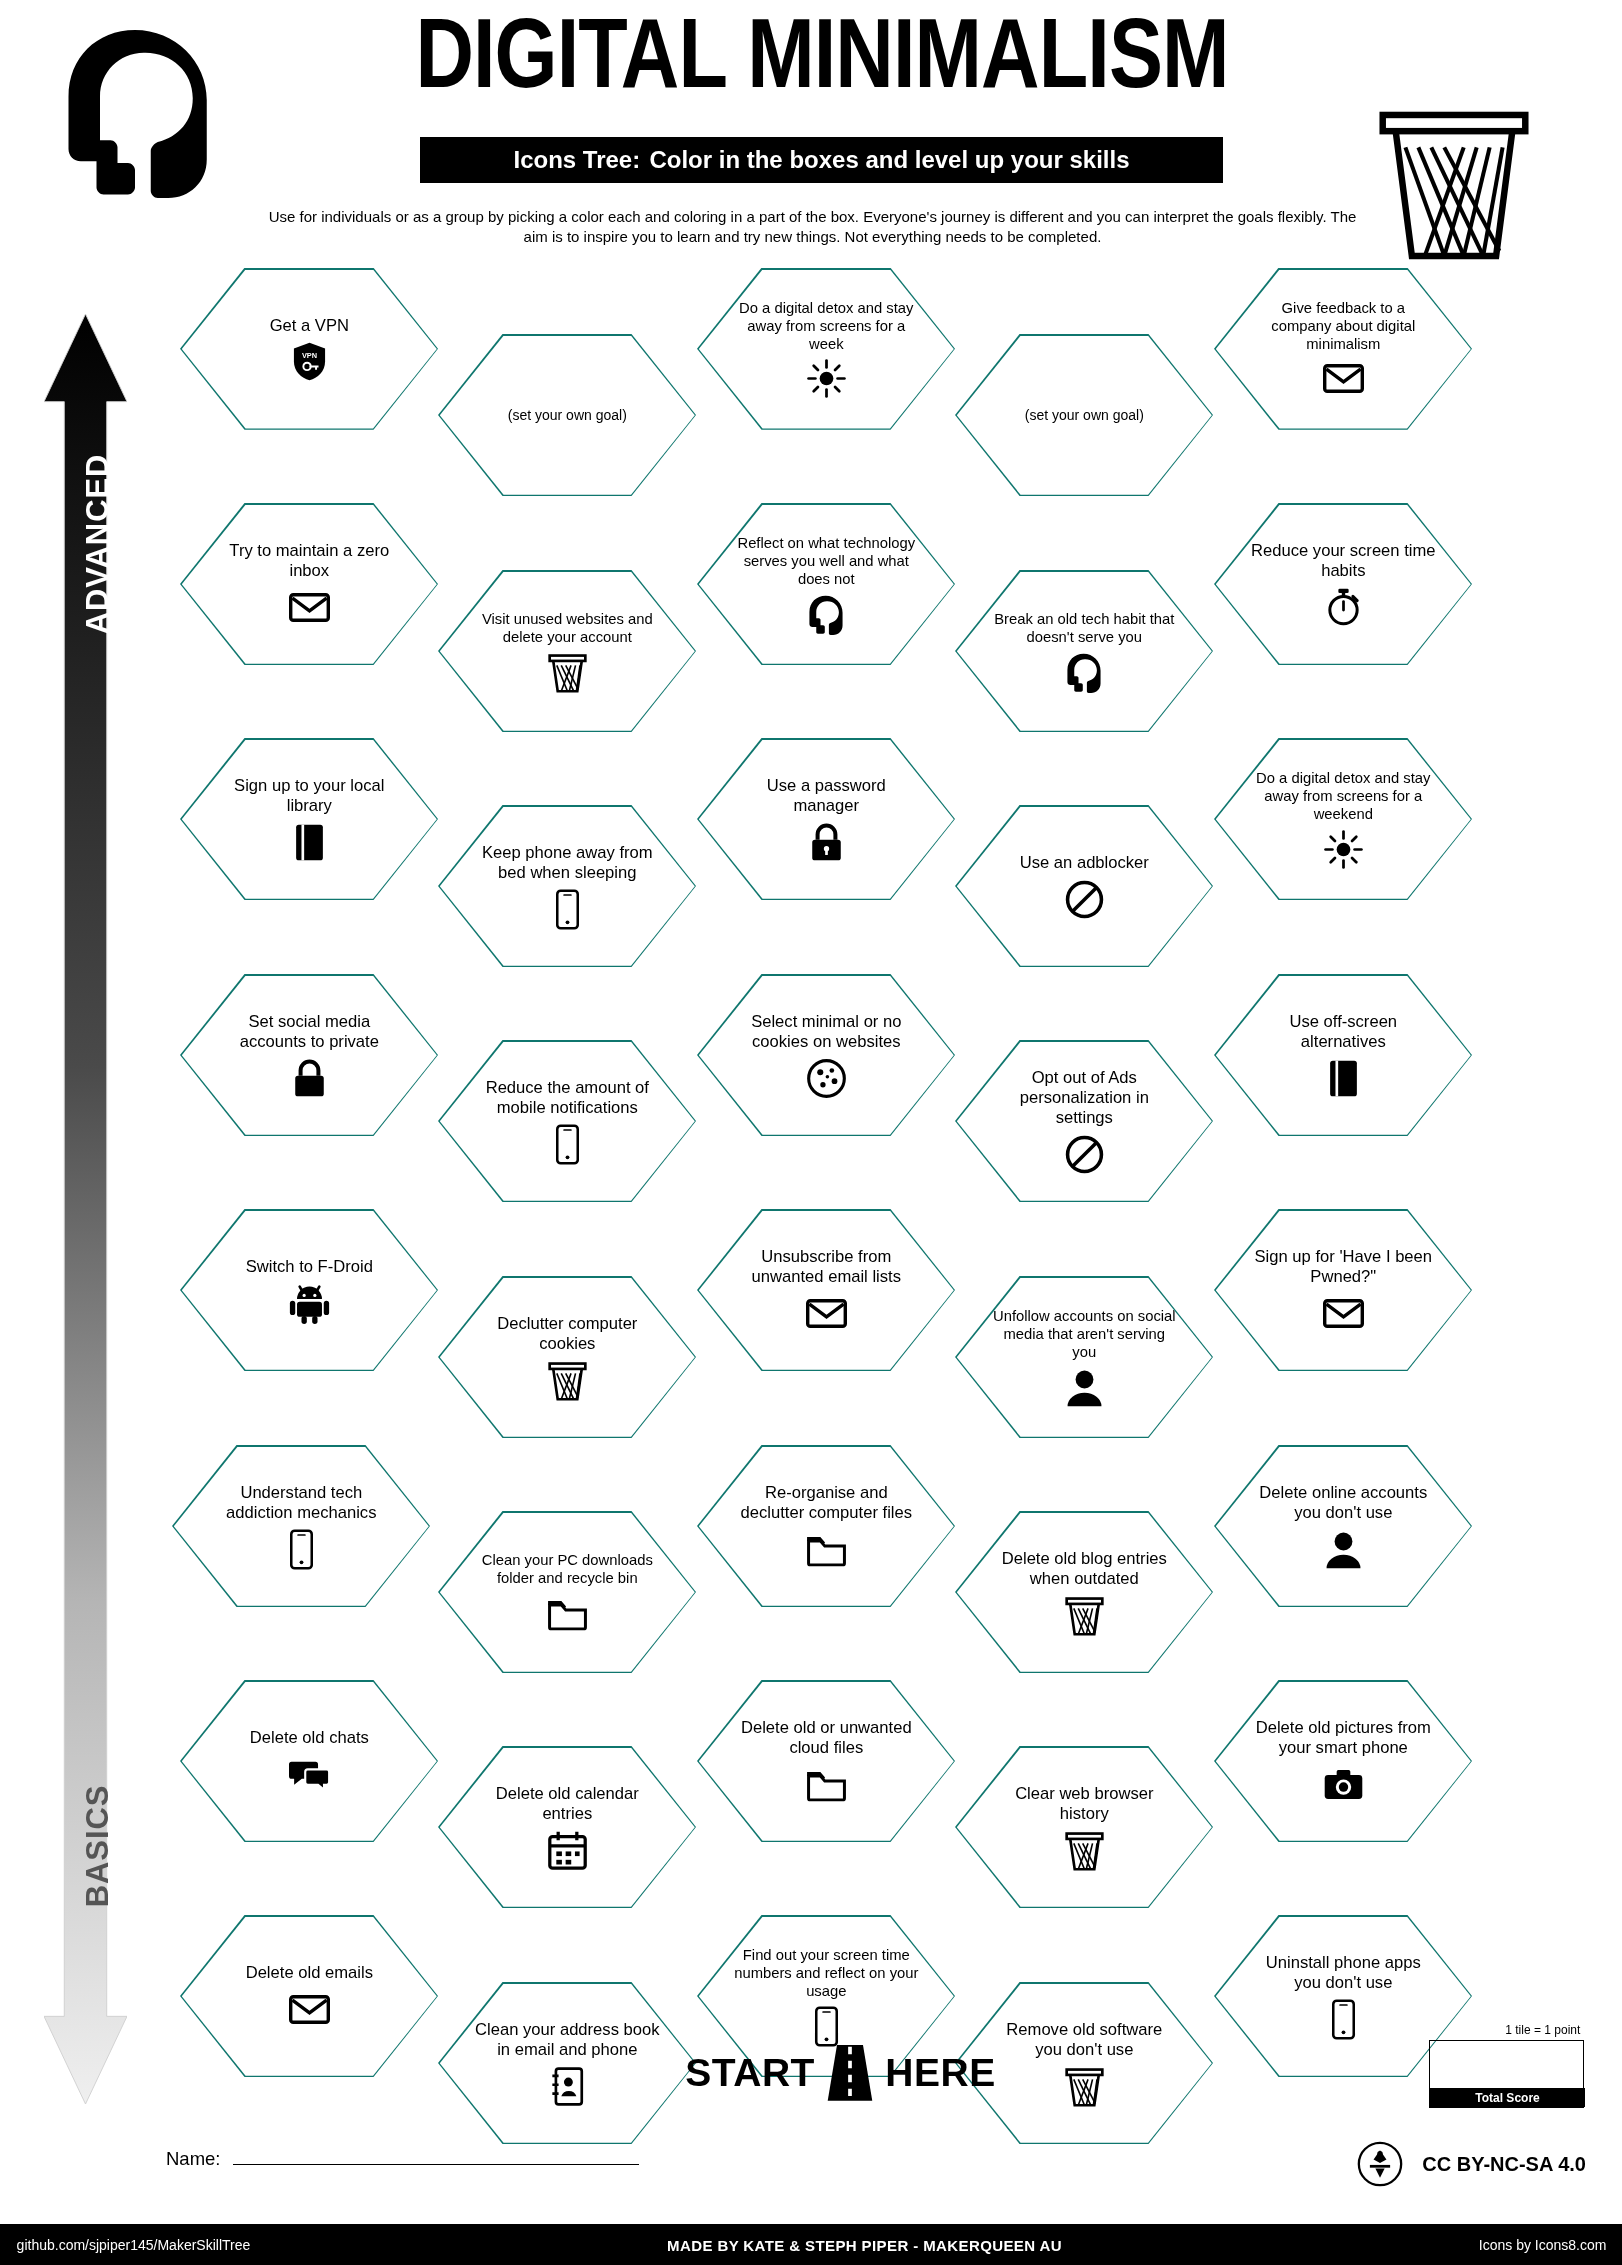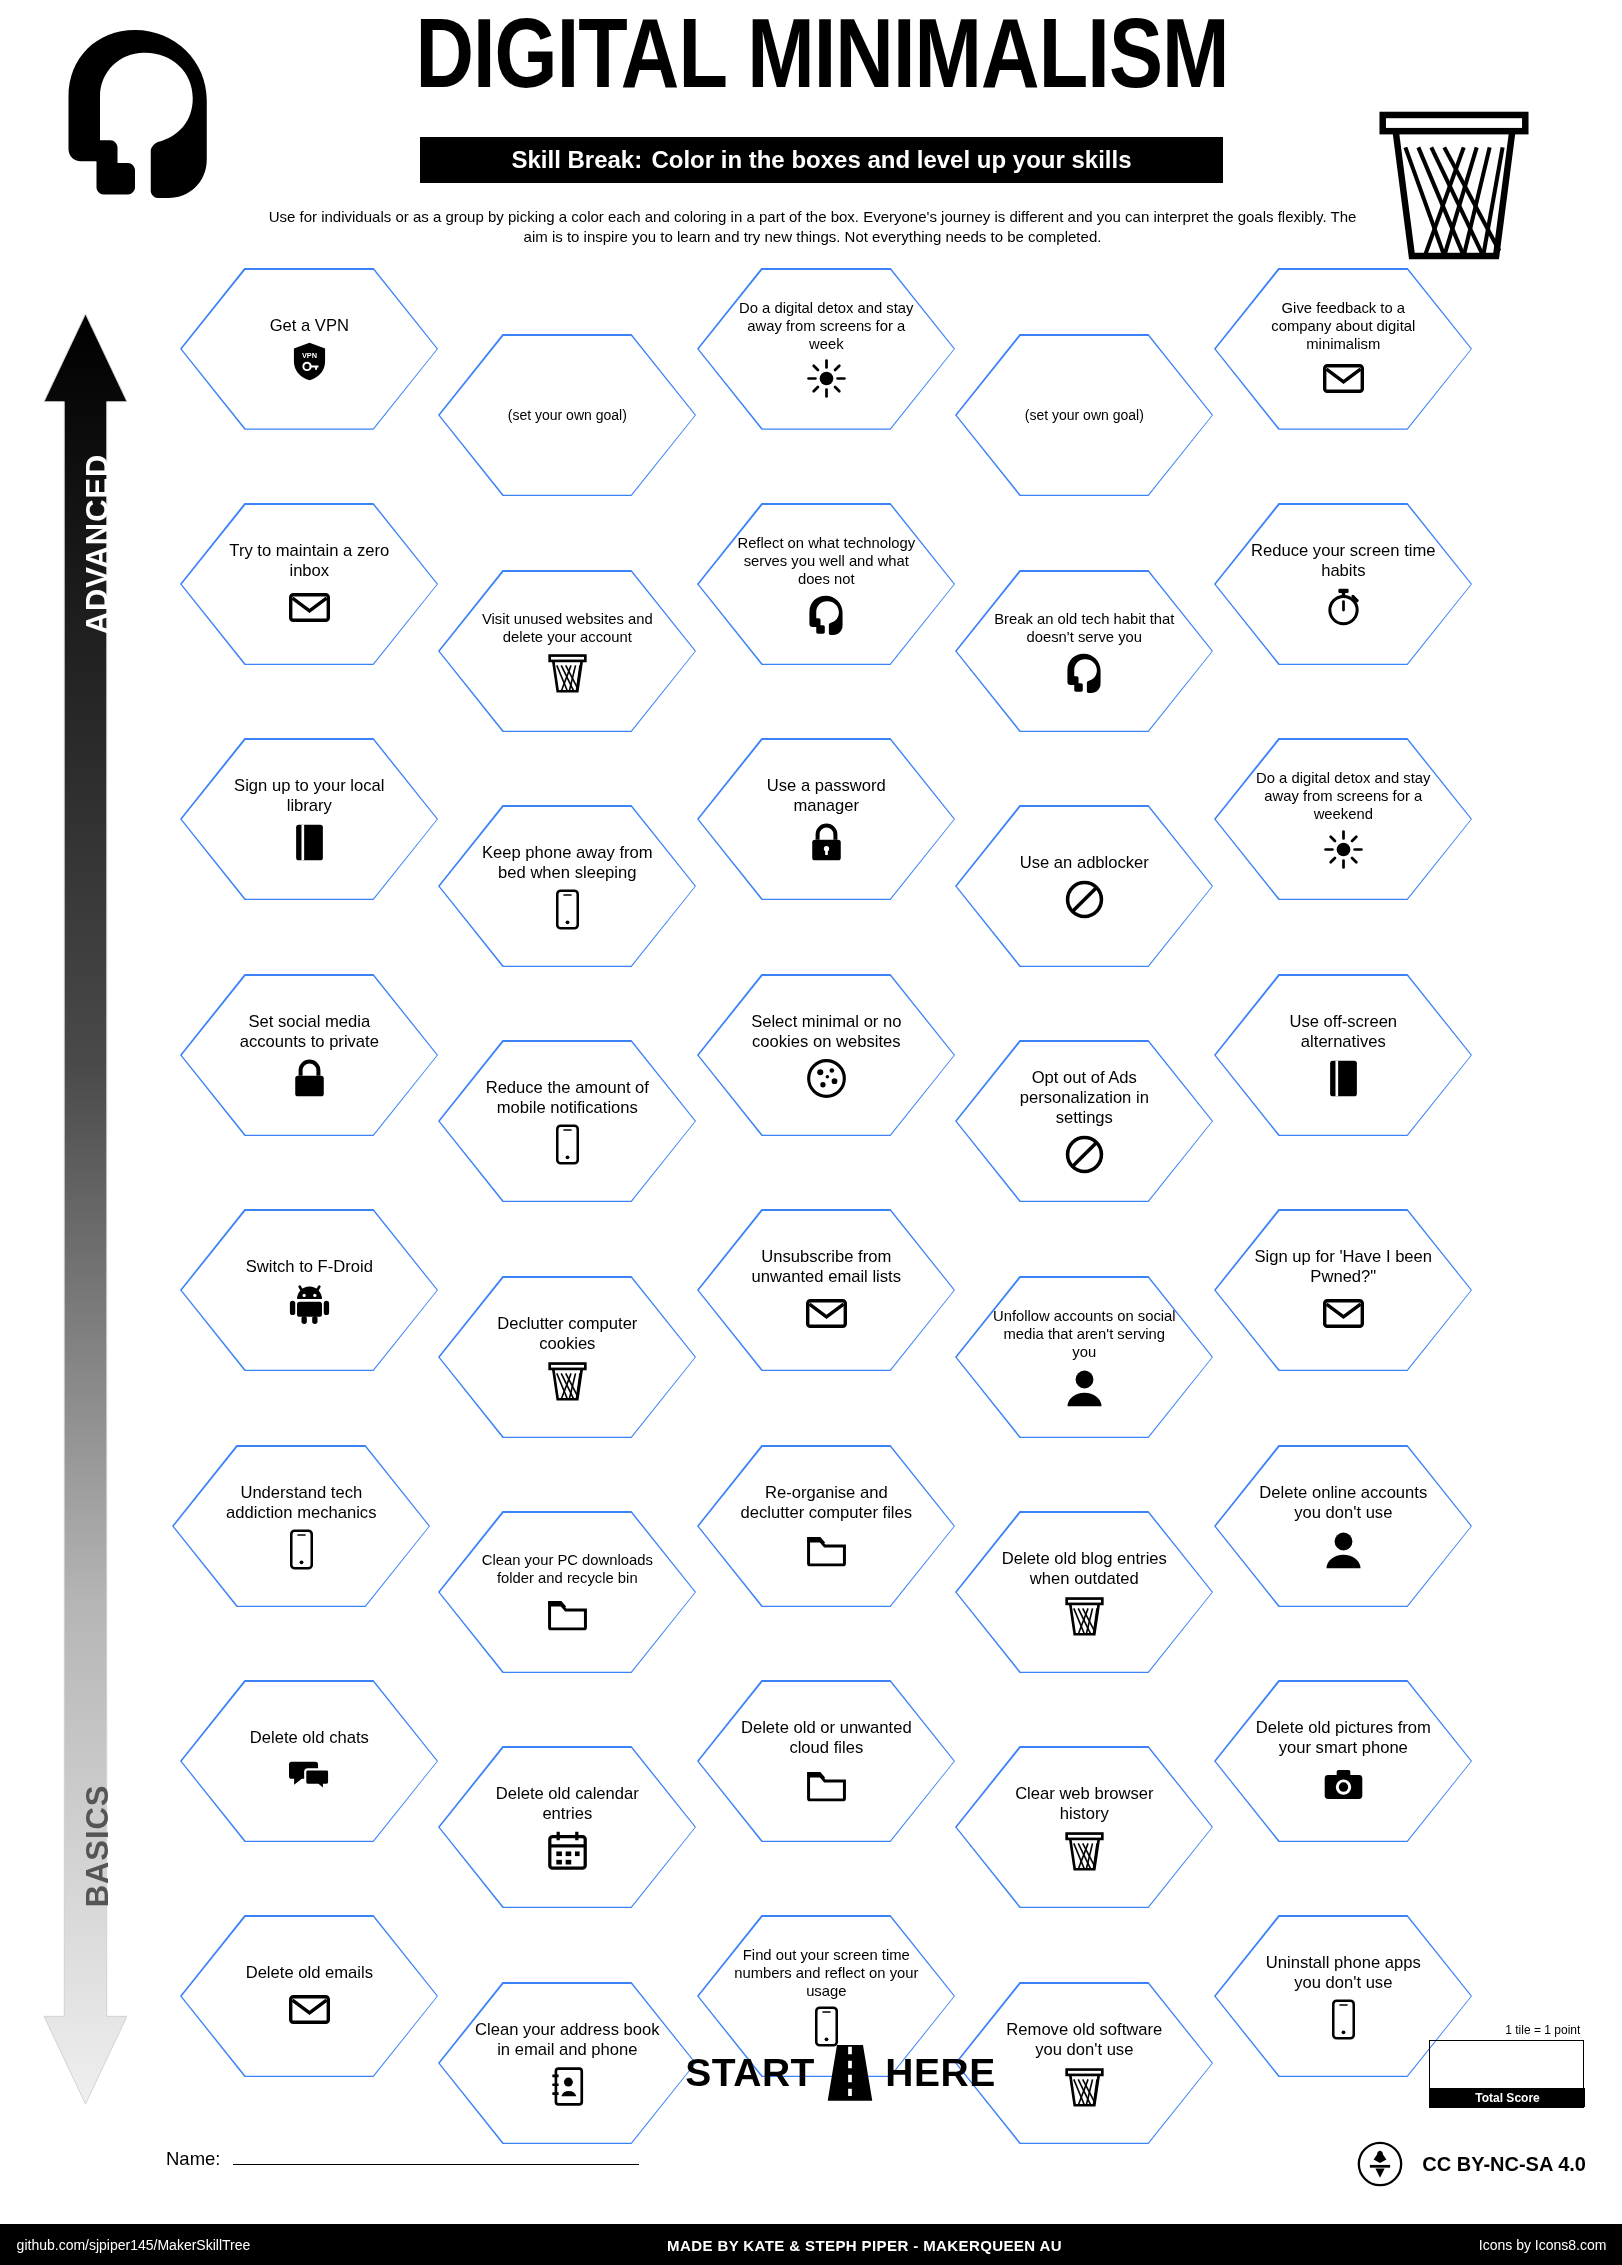--- a/index.html
+++ b/index.html
@@ -55,21 +55,21 @@
   }
   #arrow .bas {
     top:1514px; transform: rotate(-90deg); color:#555;
   }
 
   
   #board { position:absolute; left:0; top:277px; width:1623px; height:1827px; }
   .hex-outer {
     position:absolute;
     width:258px; height:162px;
-    background:#3b82f6;
+    background:#0f766e;
     -webkit-clip-path: polygon(25% 0%, 75% 0%, 100% 50%, 75% 100%, 25% 100%, 0% 50%);
     clip-path: polygon(25% 0%, 75% 0%, 100% 50%, 75% 100%, 25% 100%, 0% 50%);
   }
   .hex-inner {
     position:absolute; left:1.8px; top:1.8px;
     width:255px; height:159px;
     background:#fff;
     -webkit-clip-path: polygon(25% 0%, 75% 0%, 100% 50%, 75% 100%, 25% 100%, 0% 50%);
     clip-path: polygon(25% 0%, 75% 0%, 100% 50%, 75% 100%, 25% 100%, 0% 50%);
     display:flex; flex-direction:column; align-items:center; justify-content:center;
@@ -136,21 +136,21 @@
     <svg viewBox="0 0 100 100" aria-hidden="true">
       <path d="M48 4C26 4 10 20 10 42v30c0 4 3 7 7 7h9v15c0 2 2 4 4 4h14c2 0 4-2 4-4V84c0-2-2-4-4-4h-6v-9c0-2-2-4-4-4h-6V42c0-14 11-25 25-25h1c15 0 27 11 27 26 0 13-8 22-20 25-2 1-4 3-4 5v23c0 2 2 4 4 4h6c12 0 22-9 22-22V44C89 22 71 4 48 4z" fill="#000"></path>
       <path d="M50 30c-8 0-14 5-14 12 0 2 1 3 3 3h9v14c0 2 1 3 3 3s3-1 3-3V45h9c2 0 3-1 3-3 0-7-6-12-14-12h-2z" fill="#fff"></path>
       <path d="M49 24c1 3 1 6 0 9-1-3-1-6 0-9z" fill="#fff"></path>
     </svg>
   </div>
 
   <div id="title">DIGITAL MINIMALISM</div>
 
   <div id="subtitle-bar">
-    <span class="sub-label">Skill Break:</span>
+    <span class="sub-label">Icons Tree:</span>
     <span>Color in the boxes and level up your skills</span>
   </div>
 
   <div id="intro">Use for individuals or as a group by picking a color each and coloring in a part of the box.  Everyone's journey is different and you can interpret the goals flexibly.  The aim is to inspire you to learn and try new things. Not everything needs to be completed.</div>
 
   <div id="bin-logo">
     <svg viewBox="0 0 100 100" aria-hidden="true">
       <rect x="6" y="8" width="88" height="10" fill="none" stroke="#000" stroke-width="4"></rect>
       <path d="M14 18 L24 95 L76 95 L86 18" fill="none" stroke="#000" stroke-width="4"></path>
       <g stroke="#000" stroke-width="2.5" fill="none">

